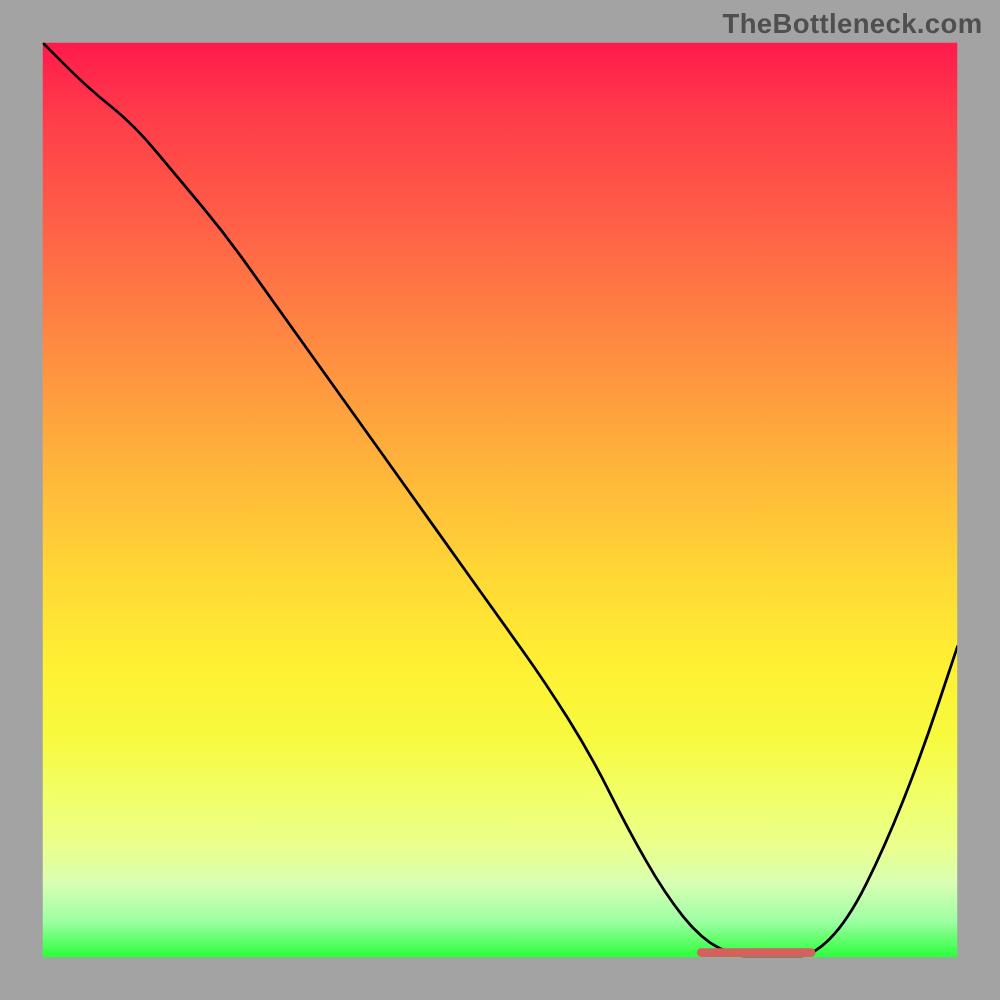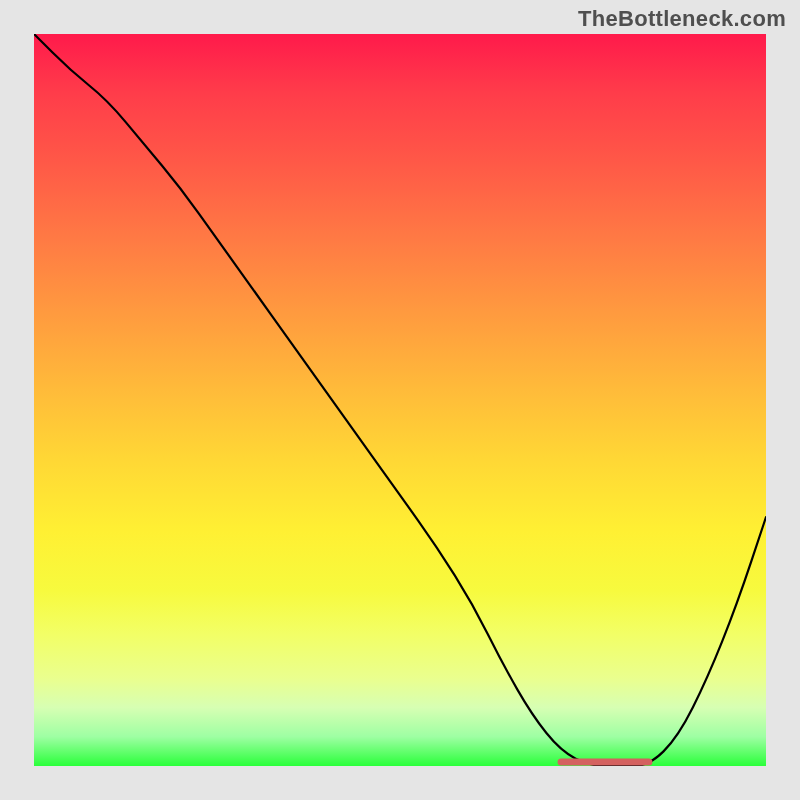--- a/index.html
+++ b/index.html
@@ -7,21 +7,21 @@
     padding: 0;
     width: 800px;
     height: 800px;
     background: #000;
     font-family: Arial, Helvetica, sans-serif;
   }
   .frame {
     position: relative;
     width: 800px;
     height: 800px;
-    background: #e5e5e5;
+    background: #a3a3a3;
   }
   .watermark {
     position: absolute;
     top: 6px;
     right: 14px;
     color: #4f4f4f;
     font-size: 22px;
     font-weight: 600;
     letter-spacing: 0.3px;
     z-index: 10;

